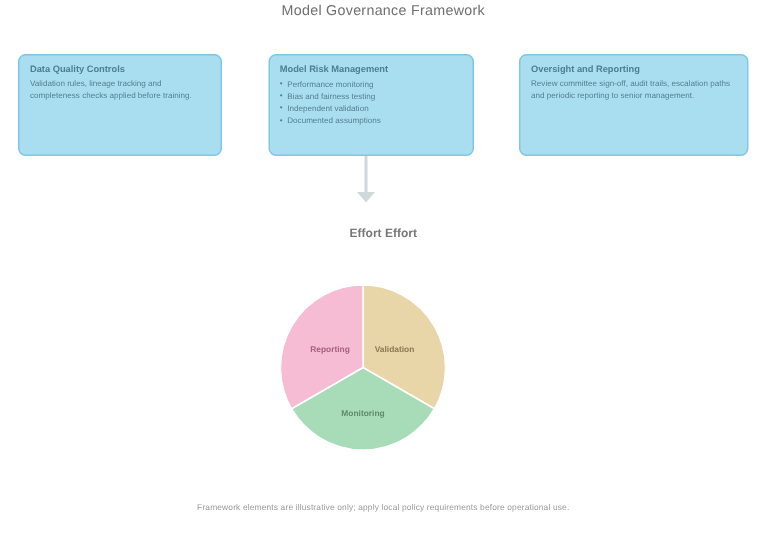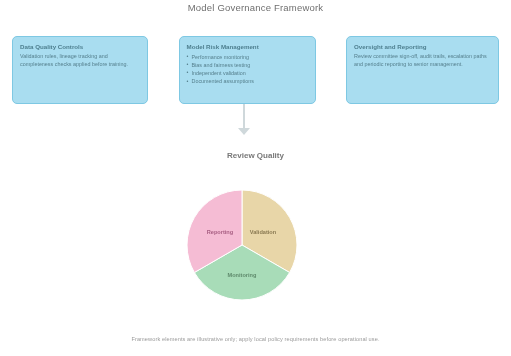--- a/index.html
+++ b/index.html
@@ -181,21 +181,21 @@
     <div class="card last">
       <div class="card-heading">Oversight and Reporting</div>
       <div class="card-body">Review committee sign-off, audit trails, escalation paths and periodic reporting to senior management.</div>
     </div>
 
   </div>
 
   <div class="connector"></div>
   <div class="connector-head"></div>
 
-  <div class="chart-title">Review Quality</div>
+  <div class="chart-title">Effort Effort</div>
 
   <div class="pie-wrap">
     <svg class="pie-svg" width="110" height="110" viewBox="0 0 110 110">
 
       <path id="slice-0" d="M 55 55 L 55 0 A 55 55 0 0 1 102.63 82.5 Z" fill="#e8d6a8" stroke="#ffffff" stroke-width="1"></path>
 
       <path id="slice-1" d="M 55 55 L 102.63 82.5 A 55 55 0 0 1 7.37 82.5 Z" fill="#a8dcb8" stroke="#ffffff" stroke-width="1"></path>
 
       <path id="slice-2" d="M 55 55 L 7.37 82.5 A 55 55 0 0 1 55 0 Z" fill="#f5bcd4" stroke="#ffffff" stroke-width="1"></path>
 

